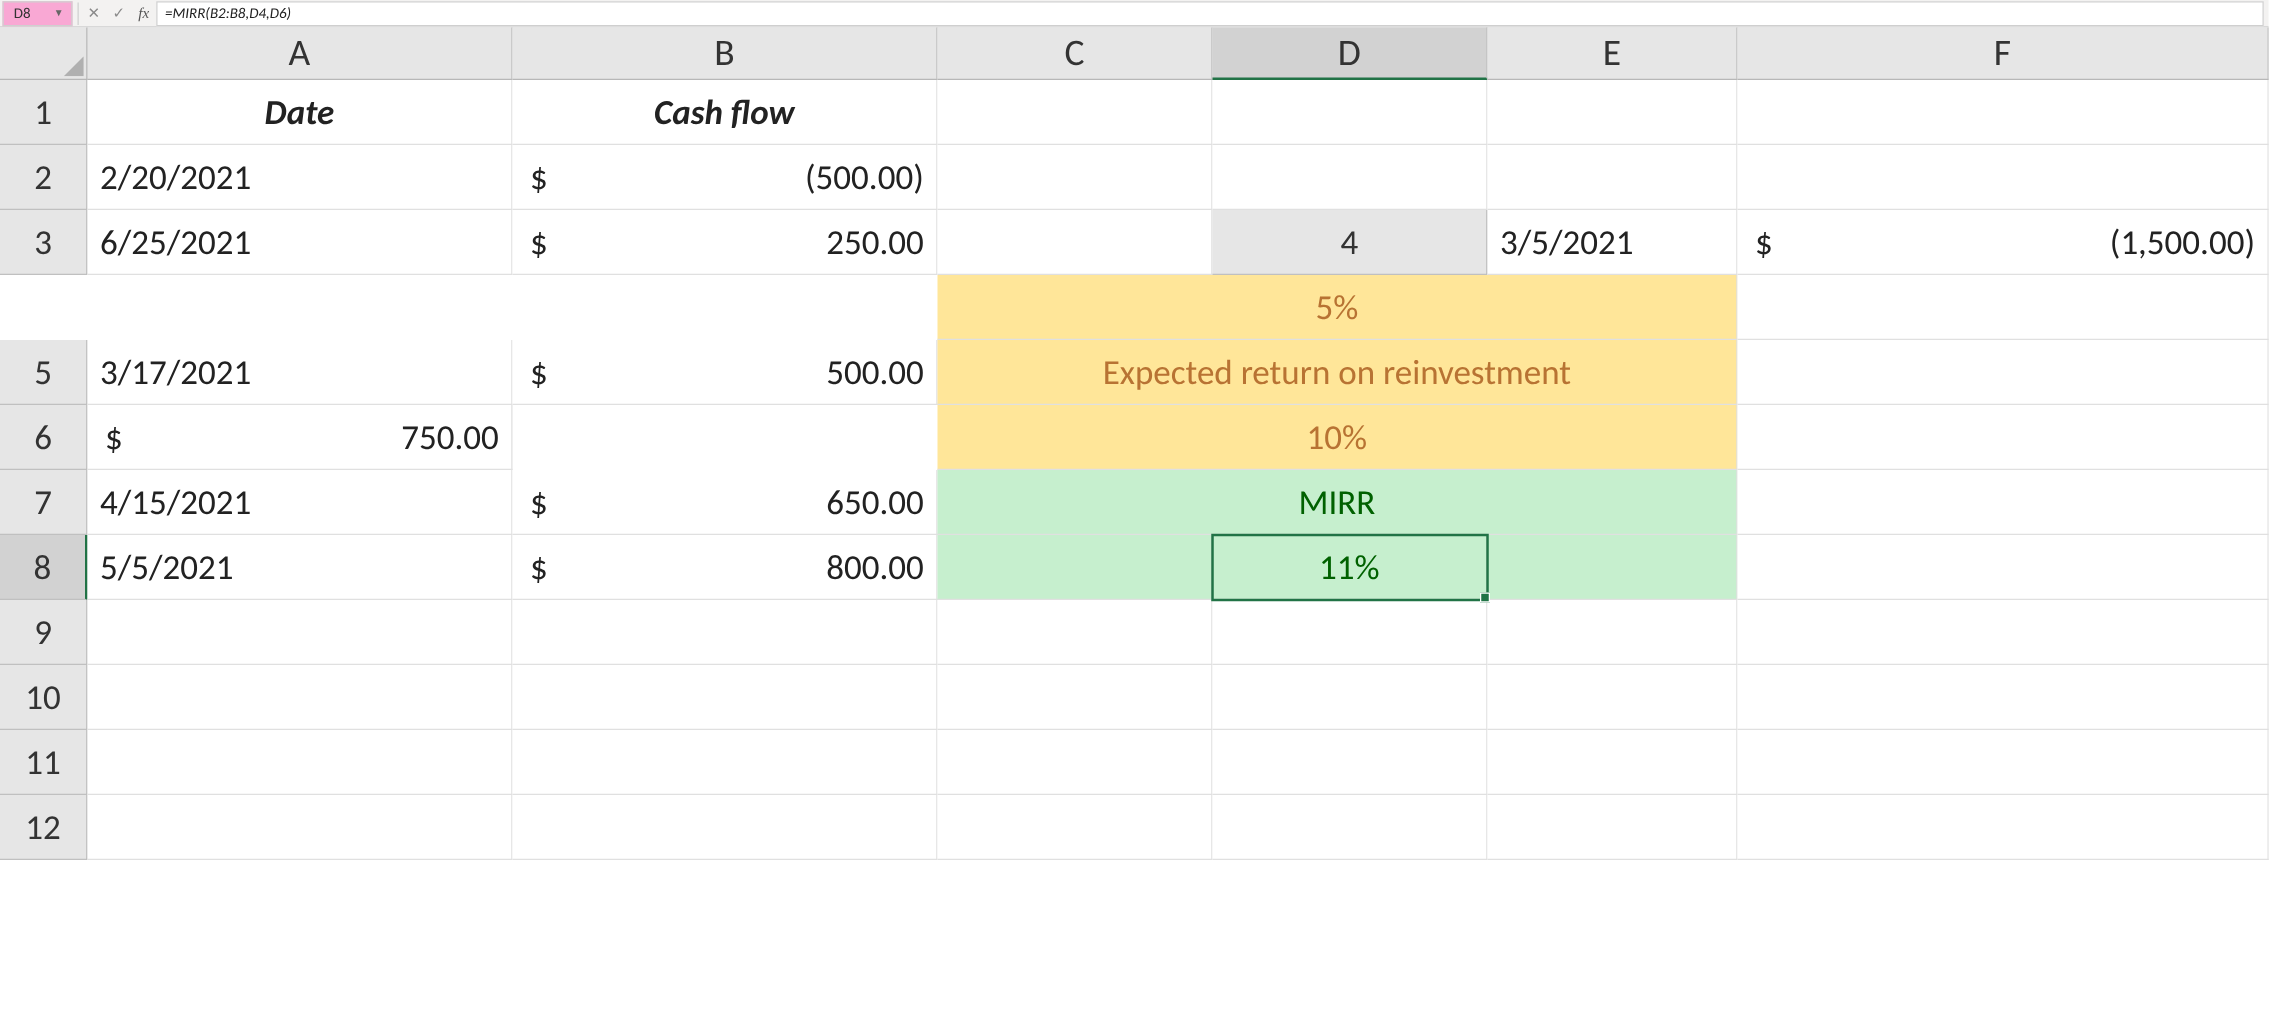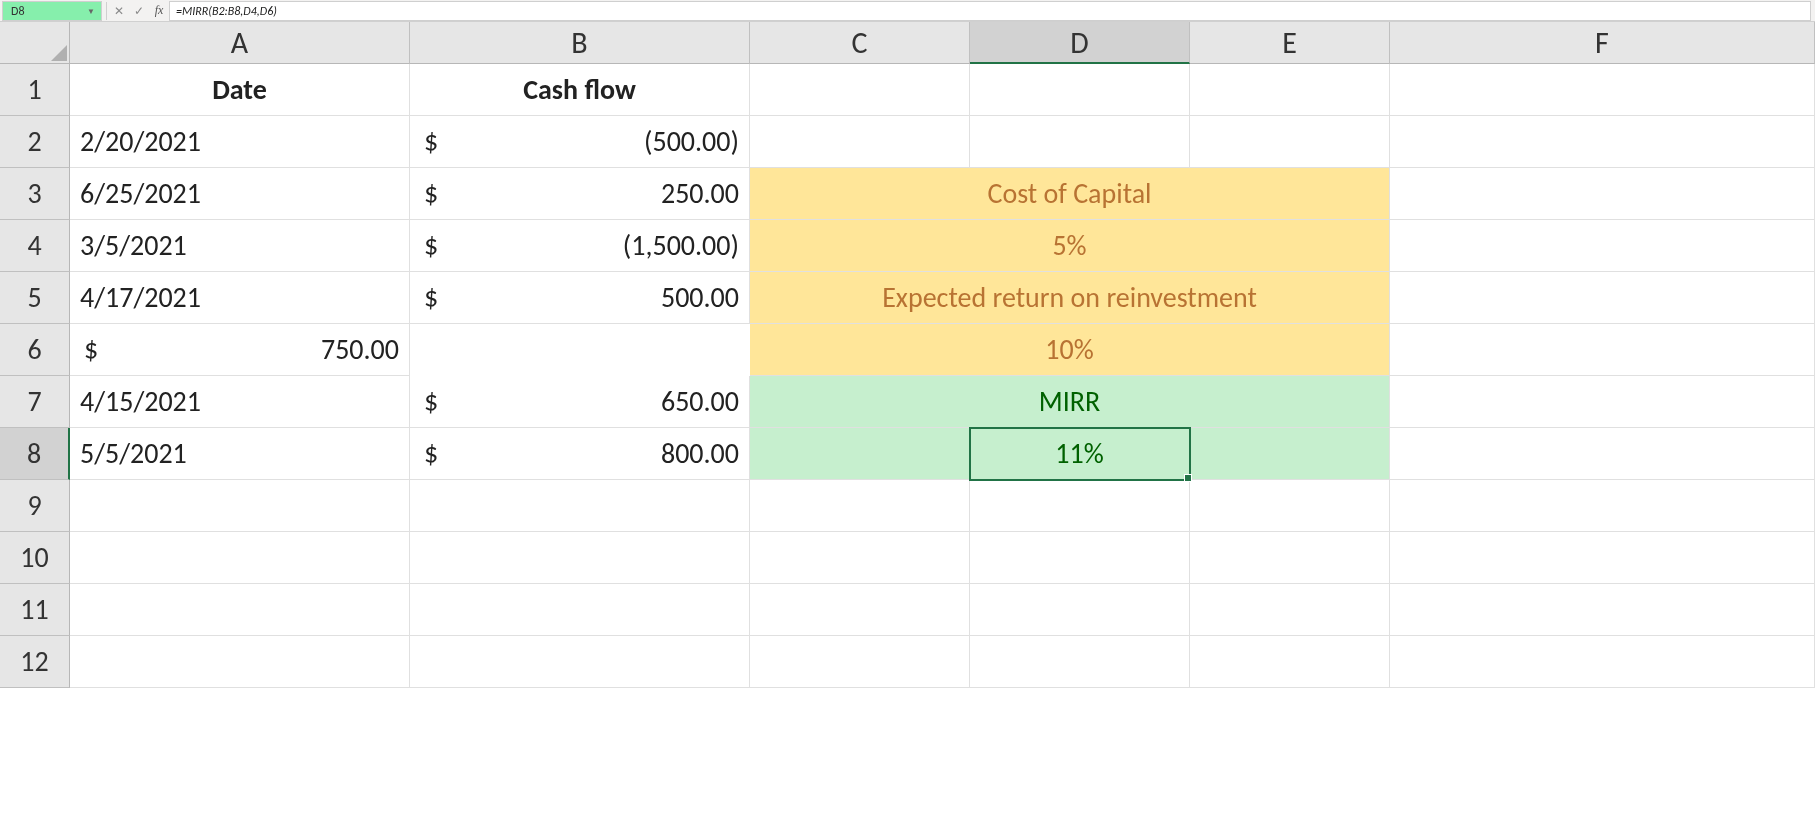--- a/index.html
+++ b/index.html
@@ -19,24 +19,24 @@
     background: #f3f2f1;
     border-bottom: 1px solid #d0d0d0;
     font-size: 12px;
     color: #333;
   }
   .name-box {
     display: flex;
     align-items: center;
     padding: 0 6px 0 8px;
     height: 20px;
-    background: #86efac;
+    background: #f9a8d4;
     border: 1px solid #cfcfcf;
     margin: 0 2px;
-    width: 100px;
+    width: 56px;
     justify-content: space-between;
   }
   .name-box .arrow {
     font-size: 8px;
     color: #666;
   }
   .fb-sep {
     width: 1px; height: 18px; background: #d0d0d0; margin: 0 2px;
   }
   .fb-btn {
@@ -105,21 +105,21 @@
     border-right: 1px solid #e0e0e0;
     border-bottom: 1px solid #e0e0e0;
     padding: 0 10px;
     display:flex;
     align-items:center;
     height: 52px;
     background:#fff;
   }
   .cell.right { justify-content:flex-start; }
   .cell.center { justify-content:center; }
-  .bold { font-weight:700; }
+  .bold { font-weight:700;font-style:italic; }
   .bigrow { font-size: 30px; }
 
   
   .currency {
     justify-content: space-between;
   }
   .currency .sym { padding-left: 4px; }
   .currency .val { text-align:right; }
 
   .gold {
@@ -228,23 +228,20 @@
   <div class="row-head">
       <span>3</span>
     </div>
   <div class="cell right">
       <span>6/25/2021</span>
     </div>
   <div class="cell currency">
       <span class="sym">$</span>
       <span class="val">250.00</span>
     </div>
-  <div class="cell gold center merged-area">
-      <span class="gold-text">Cost of Capital</span>
-    </div>
   <div class="cell"></div>
 
   <div class="row-head">
       <span>4</span>
     </div>
   <div class="cell right">
       <span>3/5/2021</span>
     </div>
   <div class="cell currency">
       <span class="sym">$</span>
@@ -252,21 +249,21 @@
     </div>
   <div class="cell gold center merged-area">
       <span class="gold-text">5%</span>
     </div>
   <div class="cell"></div>
 
   <div class="row-head">
       <span>5</span>
     </div>
   <div class="cell right">
-      <span>4/17/2021</span>
+      <span>3/17/2021</span>
     </div>
   <div class="cell currency">
       <span class="sym">$</span>
       <span class="val">500.00</span>
     </div>
   <div class="cell gold center merged-area">
       <span class="gold-text">Expected return on reinvestment</span>
     </div>
   <div class="cell"></div>
 

